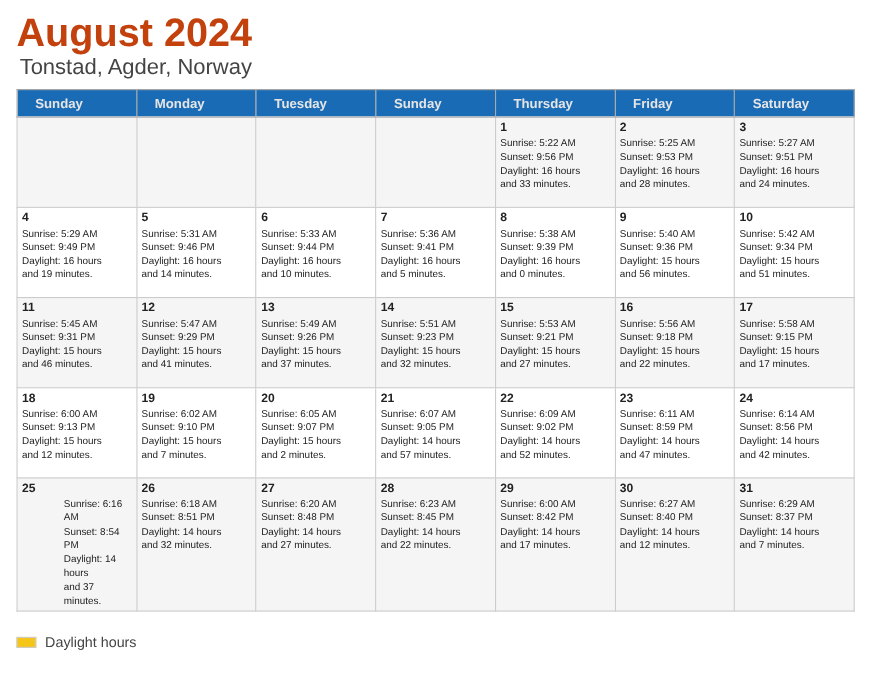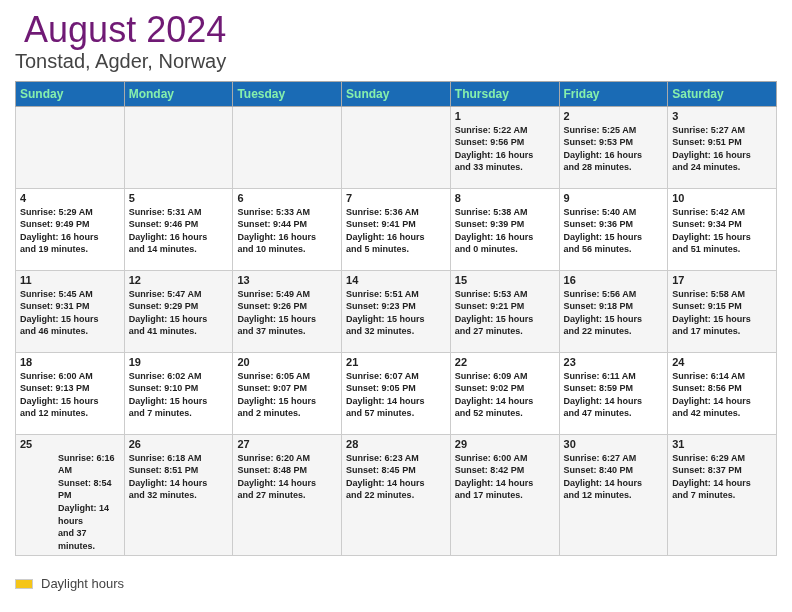--- a/index.html
+++ b/index.html
@@ -45,39 +45,39 @@
     .logo-icon {
       width: 28px;
       height: 28px;
       margin-right: 2px;
     }
     .title-block {
       text-align: right;
     }
     .month-year {
       font-size: 36px;
-      font-weight: normal;
-      color: #701a75;
+      font-weight: bold;
+      color: #c2410c;
       line-height: 1.1;
     }
     .location {
       font-size: 20px;
       color: #444;
     }
     table {
       width: 100%;
       border-collapse: collapse;
       table-layout: fixed;
     }
     thead tr th {
       background: #1a6bb5;
-      color: #86efac;
+      color: #e5e5e5;
       font-size: 12px;
       font-weight: bold;
-      padding: 5px 4px;
+      padding: 5px 16px;
       text-align: left;
       border: 1px solid #aaa;
     }
     tbody tr td {
       vertical-align: top;
       border: 1px solid #ccc;
       padding: 3px 4px;
       font-size: 9.5px;
       color: #222;
       height: 82px;
@@ -91,21 +91,20 @@
     .day-num {
       font-size: 11px;
       font-weight: bold;
       display: block;
       margin-bottom: 2px;
     }
     .day-info {
       font-size: 9px;
       line-height: 1.4;
       color: #222;
-      font-weight: bold;
     }
     .footer {
       margin-top: 20px;
       font-size: 13px;
       color: #444;
       display: flex;
       align-items: center;
       gap: 8px;
     }
     .footer-bar {

